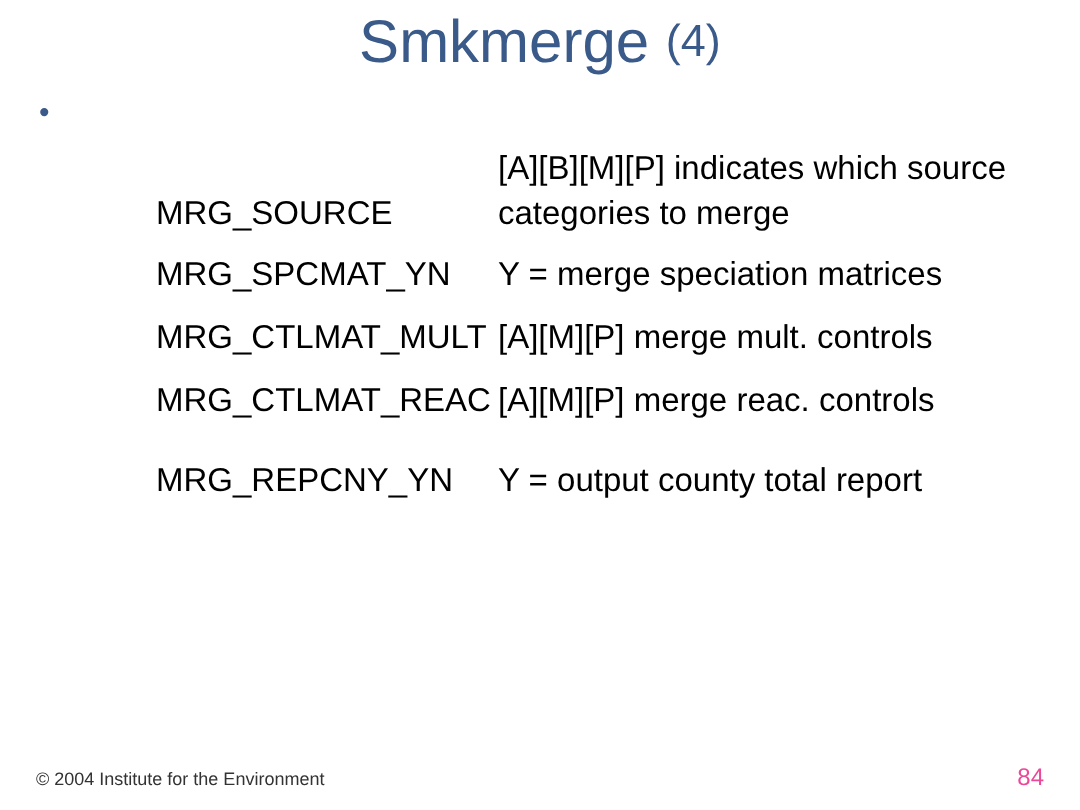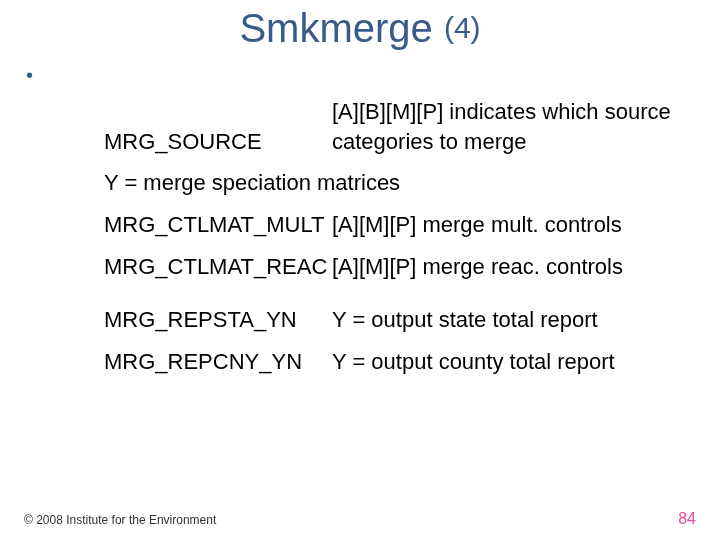--- a/index.html
+++ b/index.html
@@ -96,41 +96,38 @@
     <div class="bullet-row">
       <span class="bullet">•</span>
     </div>
 
     <div class="settings">
       <div class="row">
         <div class="name">MRG_SOURCE</div>
         <div class="desc">[A][B][M][P] indicates which source categories to merge</div>
       </div>
       <div class="row">
+        <div class="name">MRG_SPCMAT_YN</div>
         <div class="desc">Y = merge speciation matrices</div>
       </div>
       <div class="row">
         <div class="name">MRG_CTLMAT_MULT</div>
         <div class="desc">[A][M][P] merge mult. controls</div>
       </div>
       <div class="row">
         <div class="name">MRG_CTLMAT_REAC</div>
         <div class="desc">[A][M][P] merge reac. controls</div>
       </div>
       <div class="row">
       </div>
       <div class="row">
-        <div class="name">MRG_REPSTA_YN</div>
-        <div class="desc">Y = output state total report</div>
-      </div>
-      <div class="row">
         <div class="name">MRG_REPCNY_YN</div>
         <div class="desc">Y = output county total report</div>
       </div>
     </div>
   </div>
 
   <div class="footer">
-    <span class="copyright">© 2008 Institute for the Environment</span>
+    <span class="copyright">© 2004 Institute for the Environment</span>
     <span class="pagenum">84</span>
   </div>
 
 </div>
 
 </body></html>

